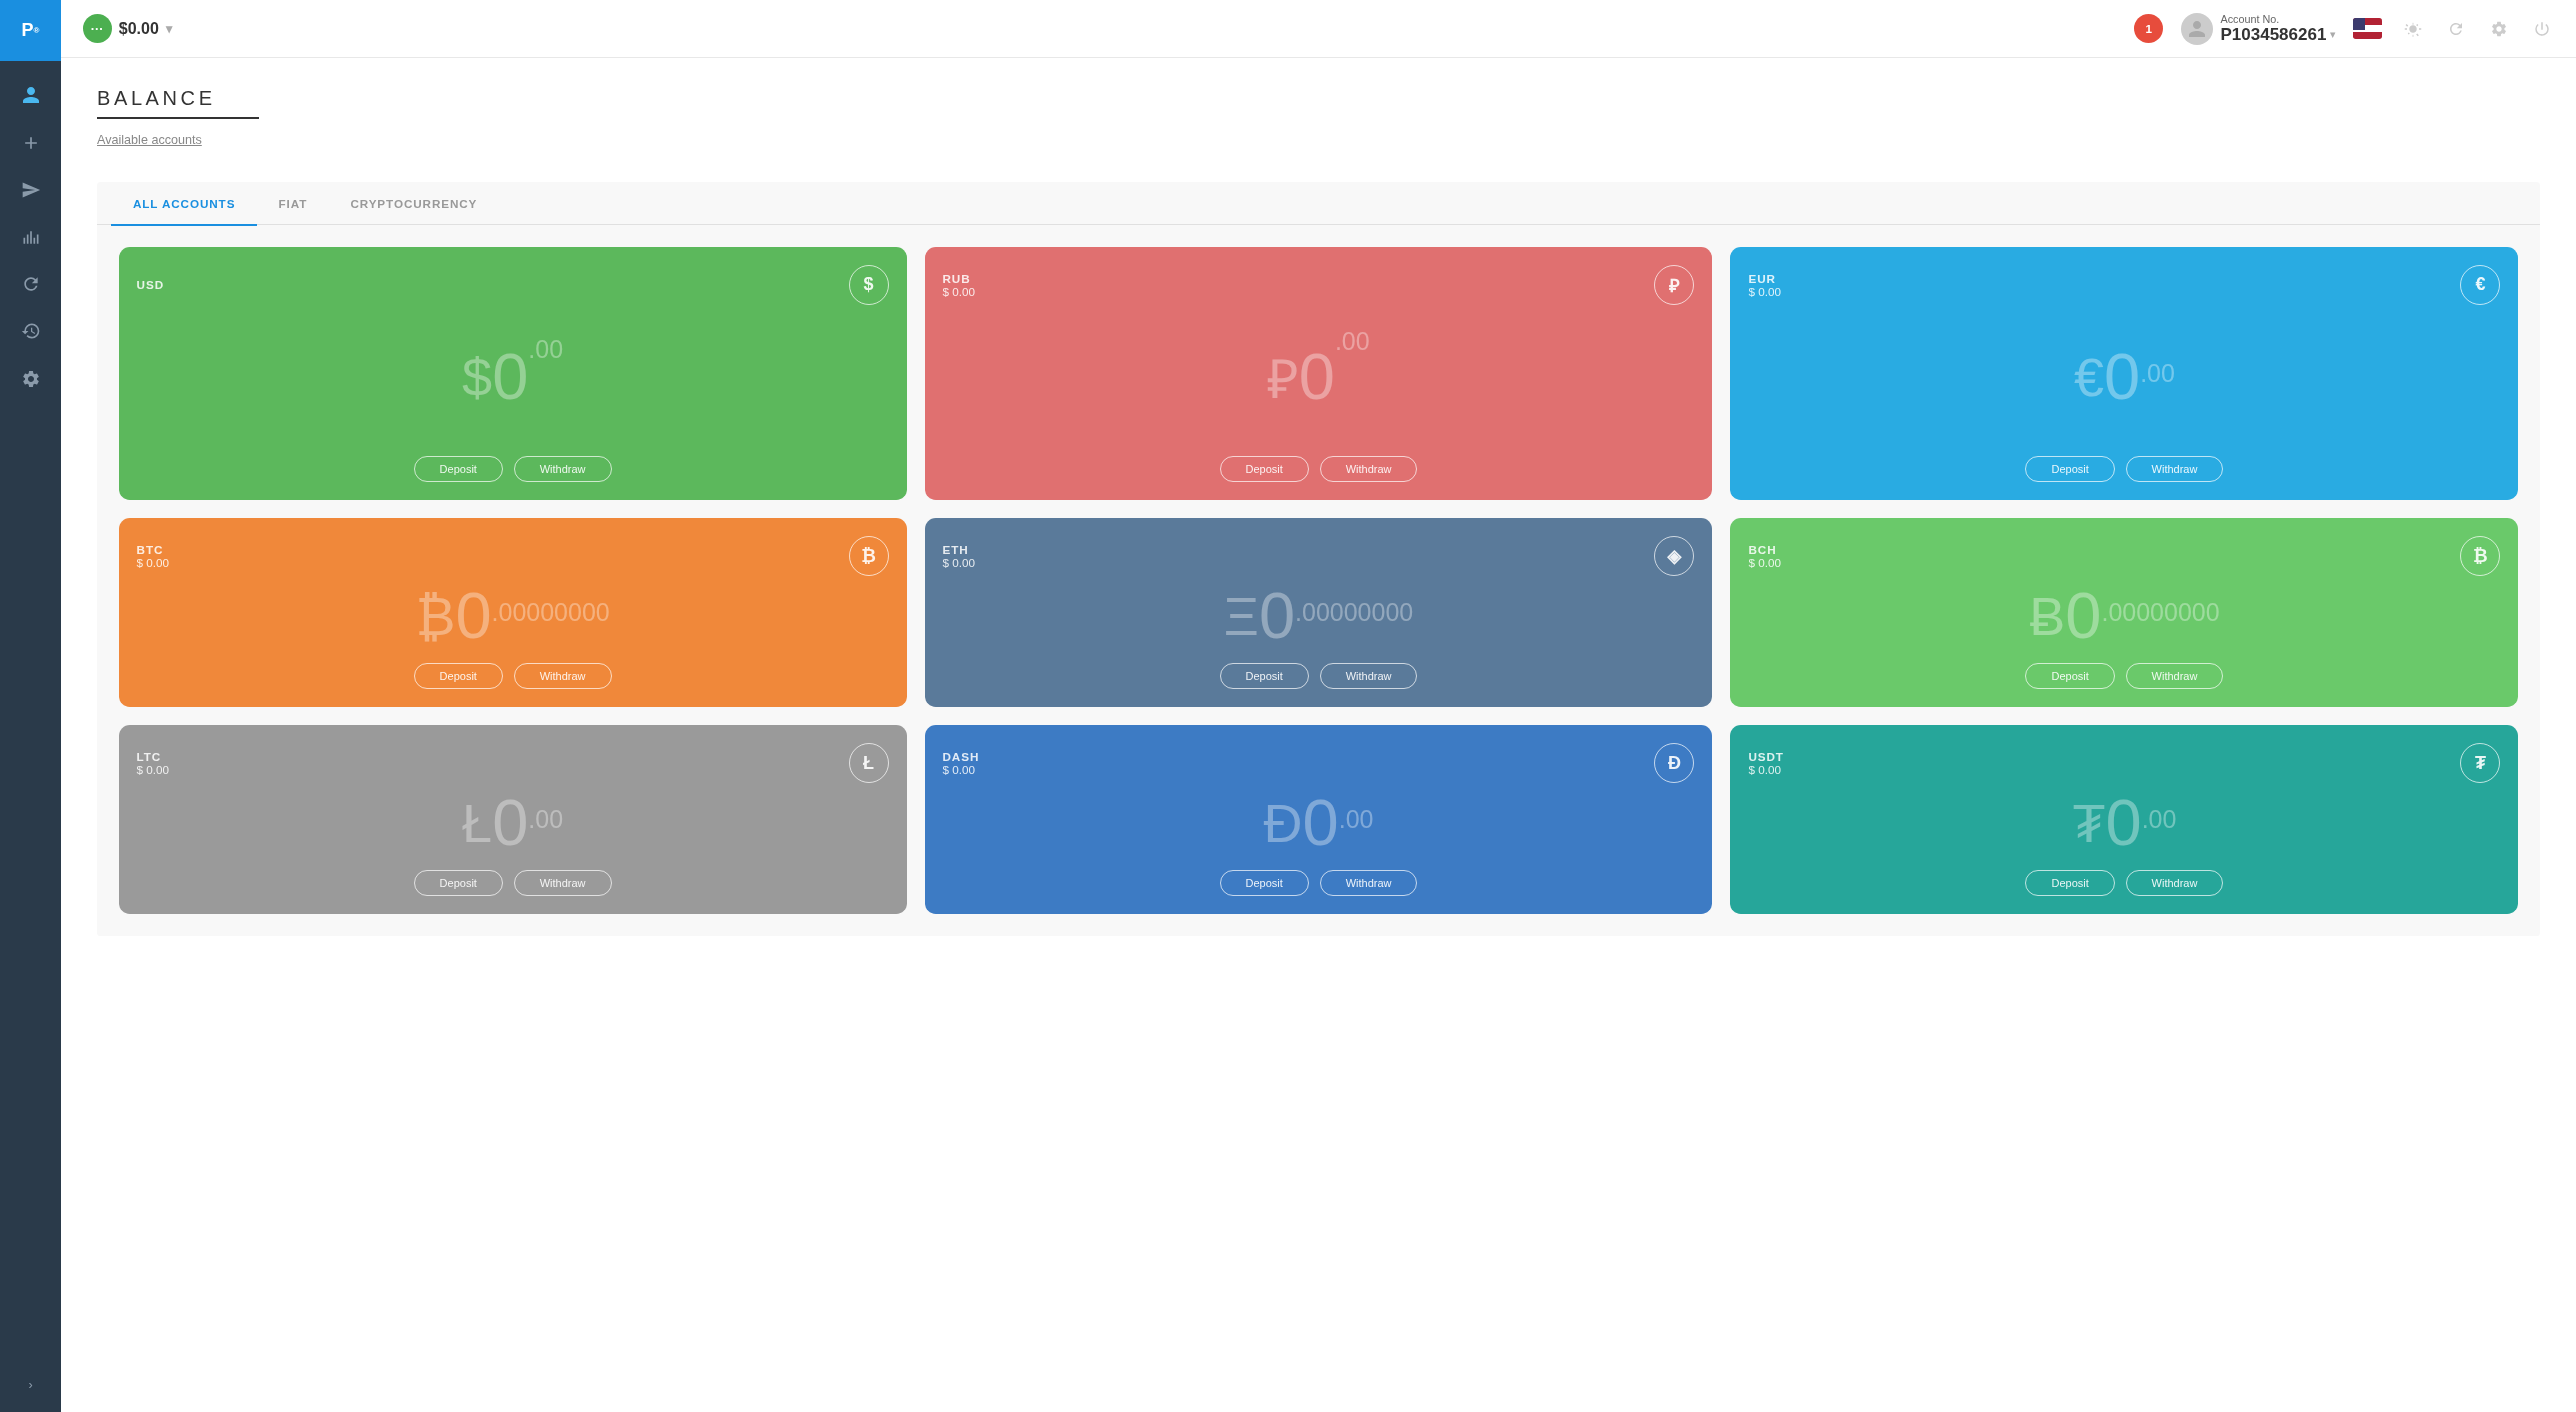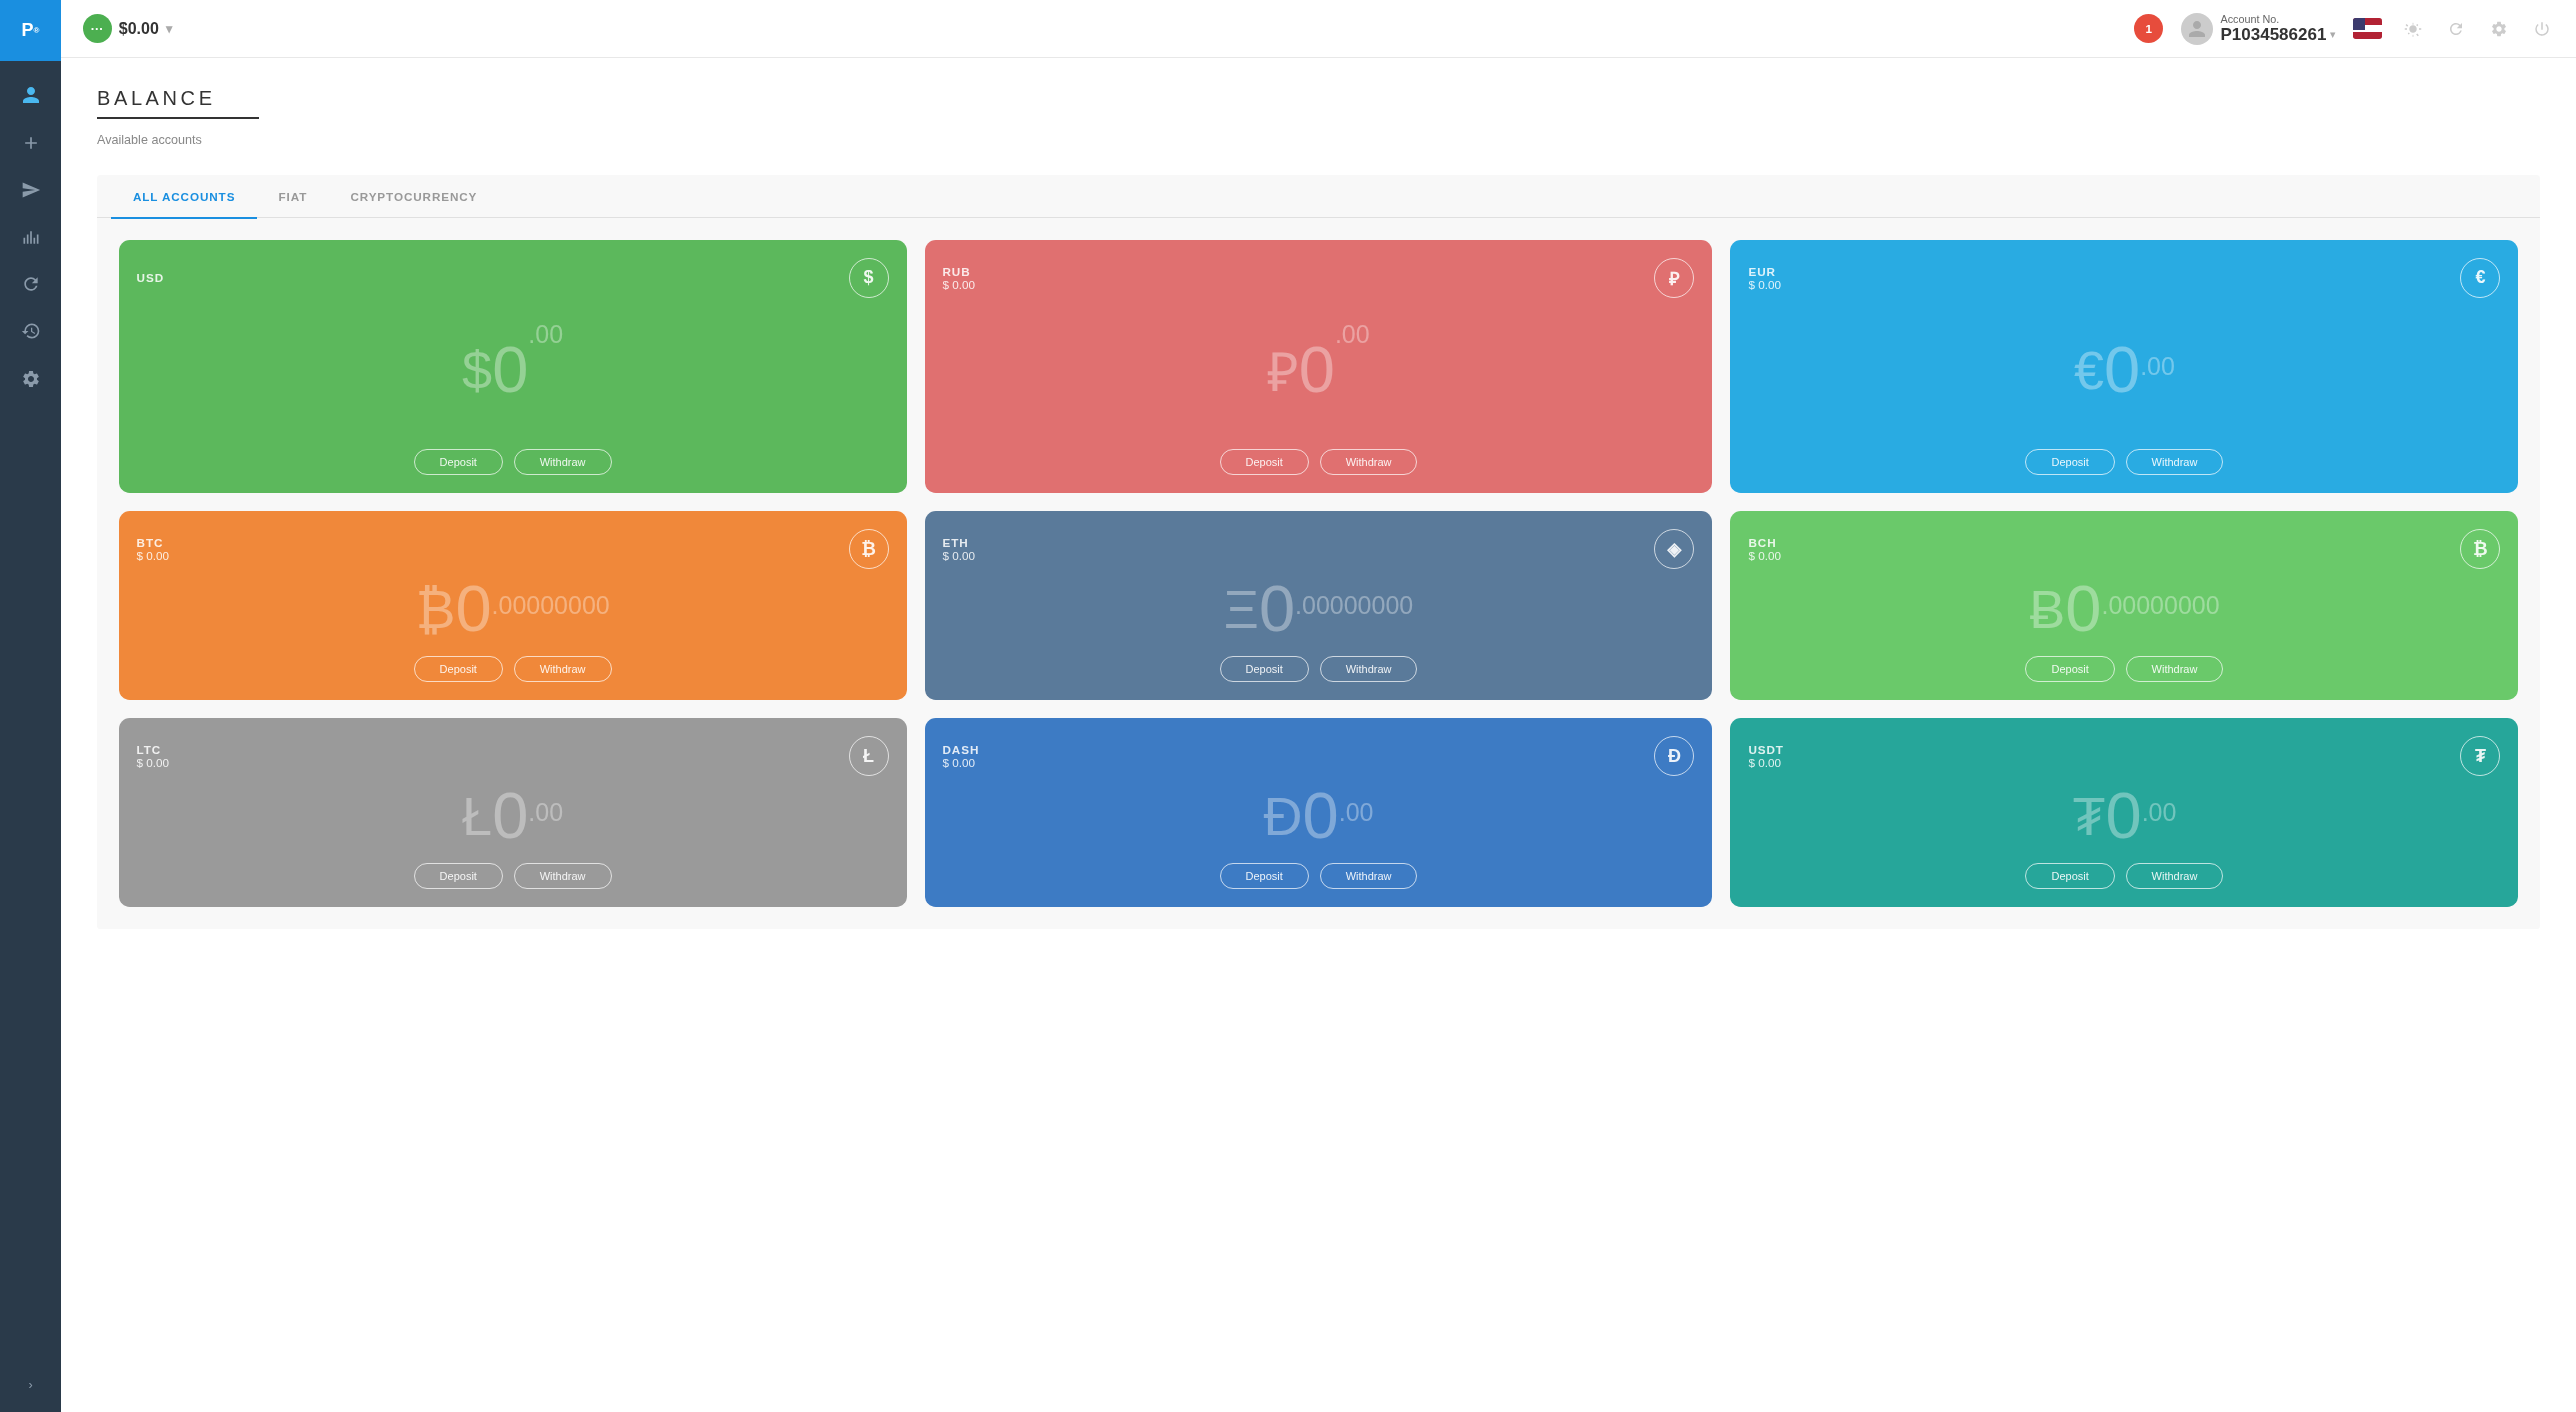--- a/index.html
+++ b/index.html
@@ -188,21 +188,22 @@
     }
     .page-title-underline {
       width: 162px;
       height: 1.8px;
       background: #333;
       margin-bottom: 14.4px;
     }
     .page-subtitle {
       font-size: 12.6px;
       color: #888;
-      margin-bottom: 28px;
+      margin-bottom: 35px;
+      text-decoration: underline;
     }
 
     
     .tabs-container {
       background: #f8f8f8;
       border-radius: 3.6px 3.6px 0 0;
       border-bottom: 1.8px solid #e0e0e0;
       display: flex;
       gap: 0;
       padding: 0 14.4px;
@@ -305,21 +306,21 @@
       color: rgba(255,255,255,0.9);
       border-radius: 18px;
       padding: 6.3px 25px;
       font-size: 11px;
       cursor: pointer;
       font-weight: 500;
       transition: background 0.2s;
     }
 
     
-    .card-usd { background: #5cb85c; }
+    .card-usd { background: #5cb85c; gap: 8px; }
     .card-rub { background: #e07070; }
     .card-eur { background: #29abe2; gap: 32px; }
     .card-btc { background: #f0883a; }
     .card-eth { background: #5a7a9a; }
     .card-bch { background: #6ac96a; }
     .card-ltc { background: #9a9a9a; }
     .card-dash { background: #3d7bc4; }
     .card-usdt { background: #26a69a; }
   </style>
 </head>

